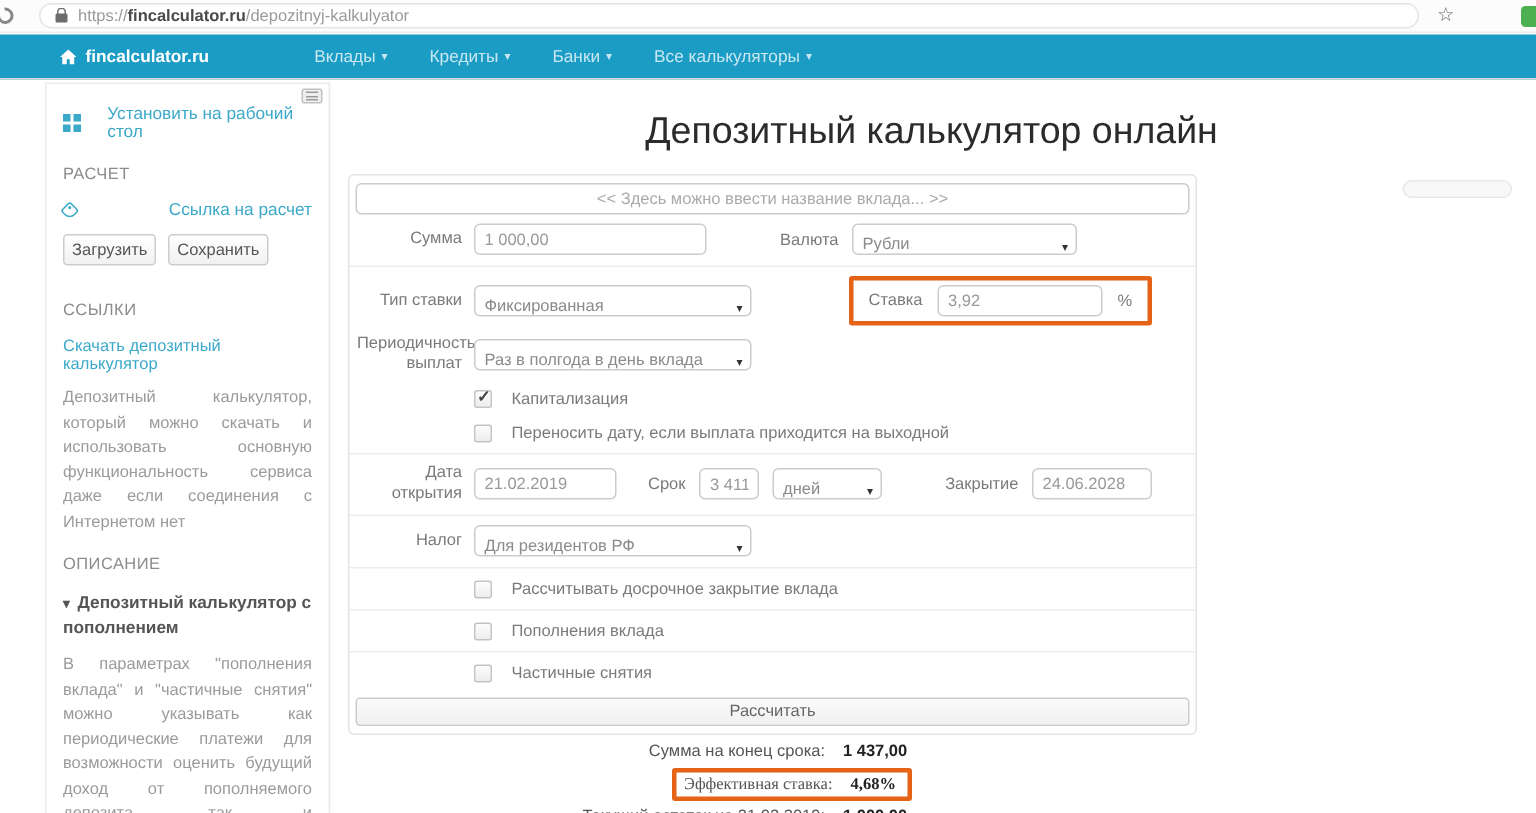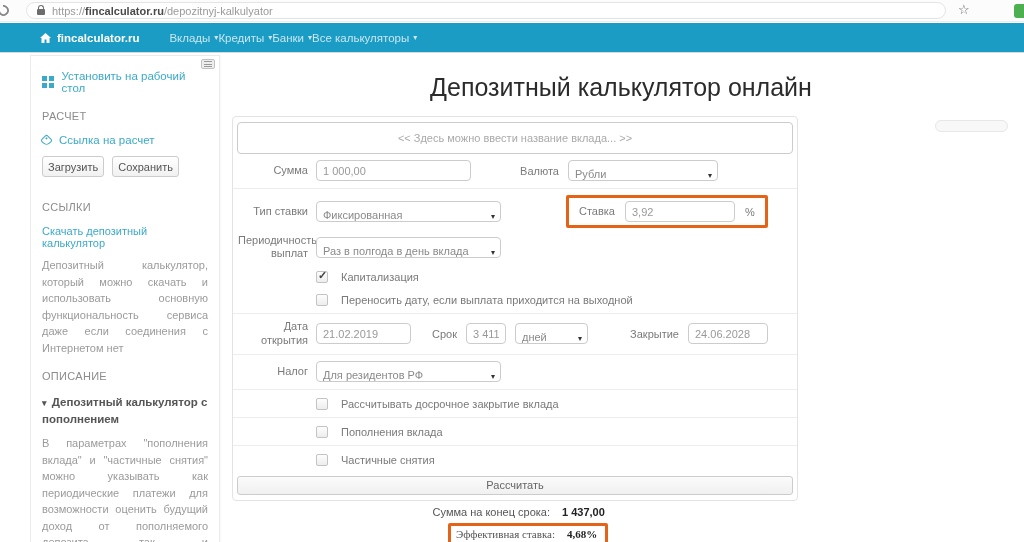--- a/index.html
+++ b/index.html
@@ -23,34 +23,34 @@
   .ext-icon { position:absolute; left:1014px; top:4px; width:14px; height:14px;
     background:#4caf50; border-radius:3px; }
 
   
   .nav { position:absolute; left:0; top:23px; width:1024px; height:30px;
     background:#1a9cc4; border-bottom:1px solid #d9d9d9;
     display:flex; align-items:center; }
   .brand { display:flex; align-items:center; margin-left:40px; color:#fff;
     font-size:11.5px; font-weight:bold; }
   .home-icon { margin-right:6px; display:inline-flex; }
-  .nav-menu { display:flex; margin-left:30px; }
+  .nav-menu { display:flex; margin-left:70px; gap:28px; }
   .nav-item { color:#c8e7f2; font-size:11.5px; display:flex; align-items:center; gap:4px; }
   .nav-item .caret { font-size:8px; color:#c8e7f2; }
 
   
   .sidebar { position:absolute; left:30px; top:55px; width:190px; height:487px;
     background:#fff; border:1px solid #ebebeb; border-bottom:none;
     box-shadow:1px 0 2px rgba(0,0,0,0.03); padding:10px 11px; }
   .grip { position:absolute; right:4px; top:3px; width:14px; height:10px;
     border:1px solid #c2c2c2; background:#eee; border-radius:2px;
     display:flex; flex-direction:column; justify-content:space-evenly; padding:0 2px; }
   .grip i { height:1px; background:#9a9a9a; display:block; }
-  .side-link { display:flex; align-items:center; gap:8px; color:#3ba9c9;
-    font-size:11.5px; margin-top:4px; cursor:pointer; }
+  .side-link { display:flex; align-items:center; gap:18px; color:#3ba9c9;
+    font-size:11.5px; margin-top:4px; cursor:pointer;justify-content:space-between; }
   .grid-icon { display:inline-grid; grid-template-columns:5px 5px; gap:1.5px; }
   .grid-icon i { width:5px; height:5px; background:#3ba9c9; }
   .tag-icon { width:9px; height:9px; border:1.5px solid #3ba9c9;
     border-radius:2px 2px 2px 5px; transform:rotate(-45deg); position:relative; }
   .tag-icon::after { content:""; position:absolute; right:1px; top:1px; width:2px; height:2px;
     border-radius:50%; background:#3ba9c9; }
   .side-head { font-size:11px; color:#8c8c8c; margin-top:16px; letter-spacing:.3px; }
   .btn-row { display:flex; gap:8px; margin-top:10px; }
   .side-btn { height:21px; padding:0 5px; font-size:11px; color:#555;
     background:linear-gradient(#fff,#f1f1f1); border:1px solid #ccc; border-radius:3px;
@@ -58,21 +58,21 @@
   .side-para { font-size:11px; color:#9b9b9b; line-height:1.5; text-align:justify; margin-top:8px; }
   .side-bold { font-size:11.5px; color:#555; font-weight:bold; line-height:1.45; margin-top:12px; }
   .side-bold .caret { font-size:9px; margin-right:2px; }.mt12{margin-top:12px}
 
   
   .main { position:absolute; left:232px; top:55px; width:778px; }
   .page-title { text-align:center; font-size:25px; color:#2b2b2b; margin-top:18px; }
 
   .panel { width:566px; margin-top:14px; border:1px solid #e3e3e3; border-radius:4px;
     padding-bottom:5px; background:#fff; }
-  .name-input { display:block; width:556px; margin:5px auto 0; height:32px;
+  .name-input { display:block; width:556px; margin:5px auto 0; height:21px;
     border:1px solid #ccc; border-radius:4px; text-align:center; font-size:11px;
     color:#999; font-family:"Liberation Sans",sans-serif; background:#fff; }
   .name-input::placeholder { color:#aaa; }
 
   .row { display:flex; align-items:center; padding:0 5px; margin-top:6px; }
   .lbl { width:70px; text-align:right; margin-right:8px; font-size:11px; color:#7a7a7a;
     line-height:1.2; flex:none; }
   .tin { height:21px; border:1px solid #ccc; border-radius:4px; font-size:11px; color:#999;
     padding:0 6px; font-family:"Liberation Sans",sans-serif; background:#fff; }
   .sel { height:21px; border:1px solid #ccc; border-radius:4px; background:#fff;

